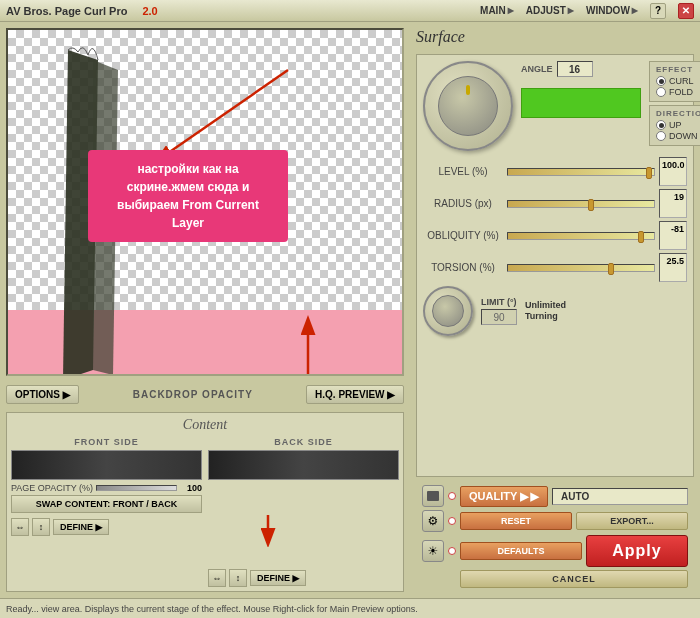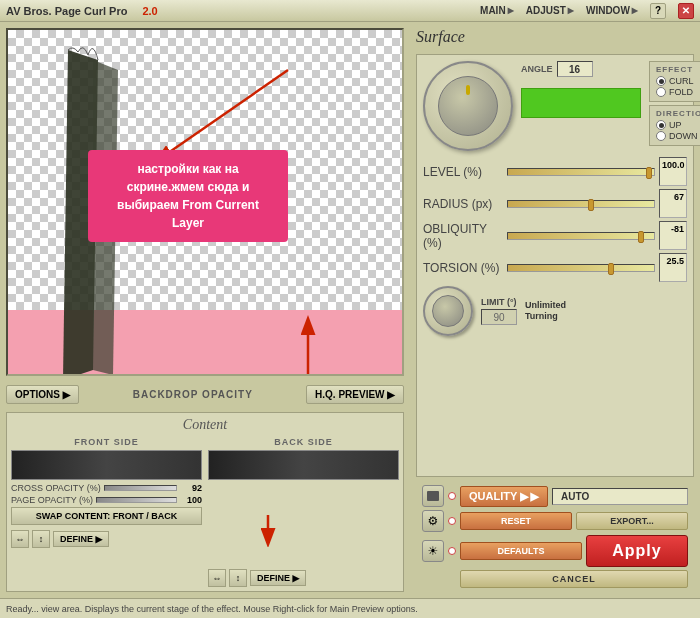--- a/index.html
+++ b/index.html
@@ -415,24 +415,25 @@
     .slider-section {
       margin-top: 4px;
     }
     .slider-row {
       display: flex;
       align-items: center;
       gap: 4px;
       margin-bottom: 3px;
     }
     .slider-label {
-      font-size: 12px;
+      font-size: 10px;
       color: #444;
       width: 80px;
       flex-shrink: 0;
+      text-align: center;
     }
     .slider-track {
       flex: 1;
       height: 8px;
       background: linear-gradient(to right, #c8a850, #e8e8a0);
       border: 1px inset #999;
       position: relative;
       border-radius: 1px;
     }
     .slider-thumb {
@@ -722,25 +723,20 @@
     </div>
 
     <div class="content-section">
       <div class="content-header">Content</div>
       <div class="content-row">
 
         <div class="front-side">
           <div class="side-label">FRONT SIDE</div>
           <div class="thumb-preview"></div>
           <div class="opacity-row">
-            <span class="opacity-label">CROSS OPACITY (%)</span>
-            <div class="opacity-slider"></div>
-            <span class="opacity-value">92</span>
-          </div>
-          <div class="opacity-row">
             <span class="opacity-label">PAGE OPACITY (%)</span>
             <div class="opacity-slider"></div>
             <span class="opacity-value">100</span>
           </div>
           <button class="swap-btn">SWAP CONTENT: FRONT / BACK</button>
           <div class="bottom-controls">
             <div class="icon-btn">⇔</div>
             <div class="icon-btn">↕</div>
             <button class="define-btn">DEFINE ▶</button>
           </div>
@@ -827,21 +823,21 @@
           <div class="slider-track">
             <div class="slider-thumb" style="right:2px;"></div>
           </div>
           <span class="slider-value">100.0</span>
         </div>
         <div class="slider-row">
           <span class="slider-label">RADIUS (px)</span>
           <div class="slider-track">
             <div class="slider-thumb" style="right:60px;"></div>
           </div>
-          <span class="slider-value">67</span>
+          <span class="slider-value">19</span>
         </div>
         <div class="slider-row">
           <span class="slider-label">OBLIQUITY (%)</span>
           <div class="slider-track">
             <div class="slider-thumb" style="right:10px;"></div>
           </div>
           <span class="slider-value">-81</span>
         </div>
         <div class="slider-row">
           <span class="slider-label">TORSION (%)</span>

